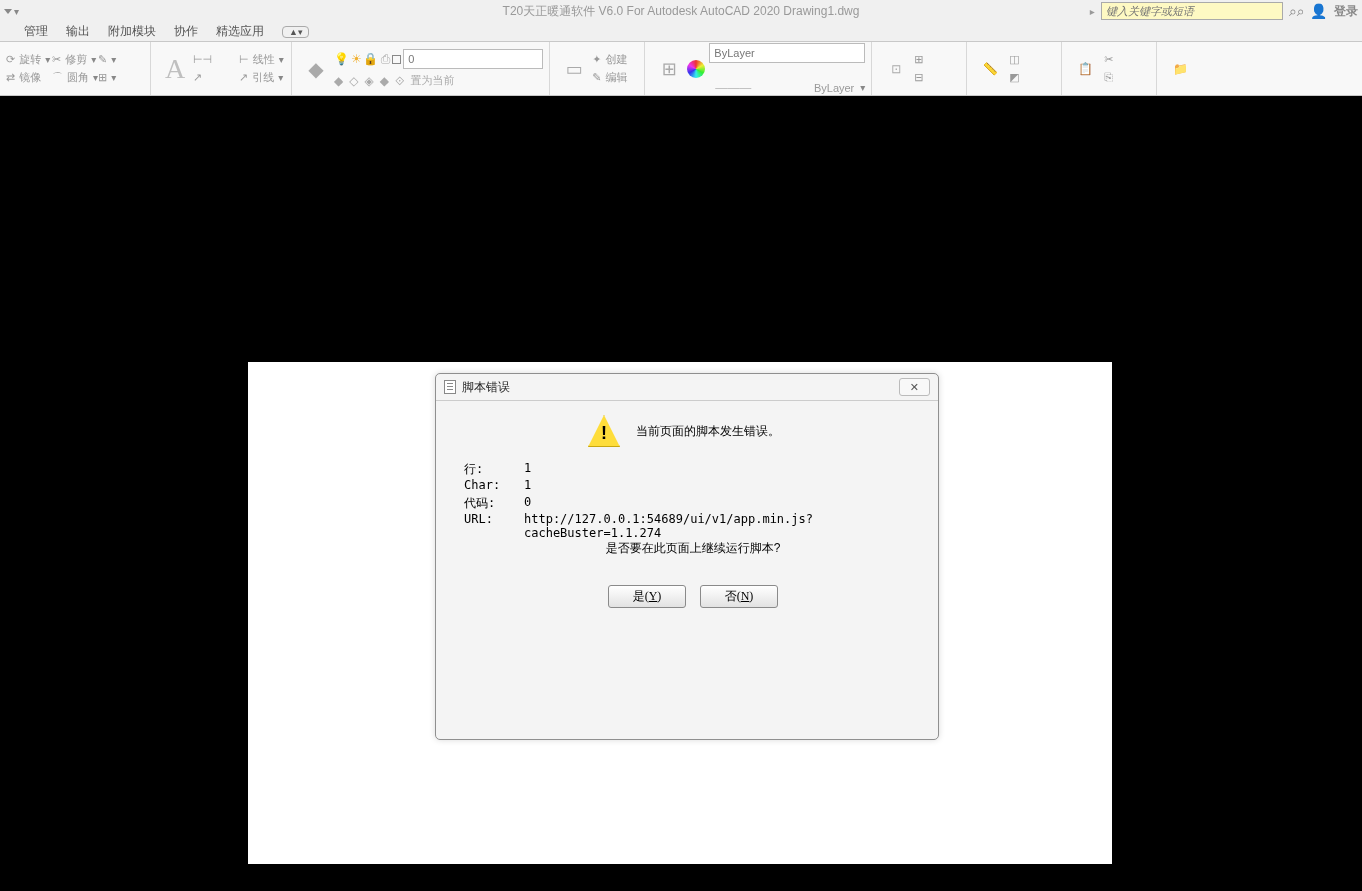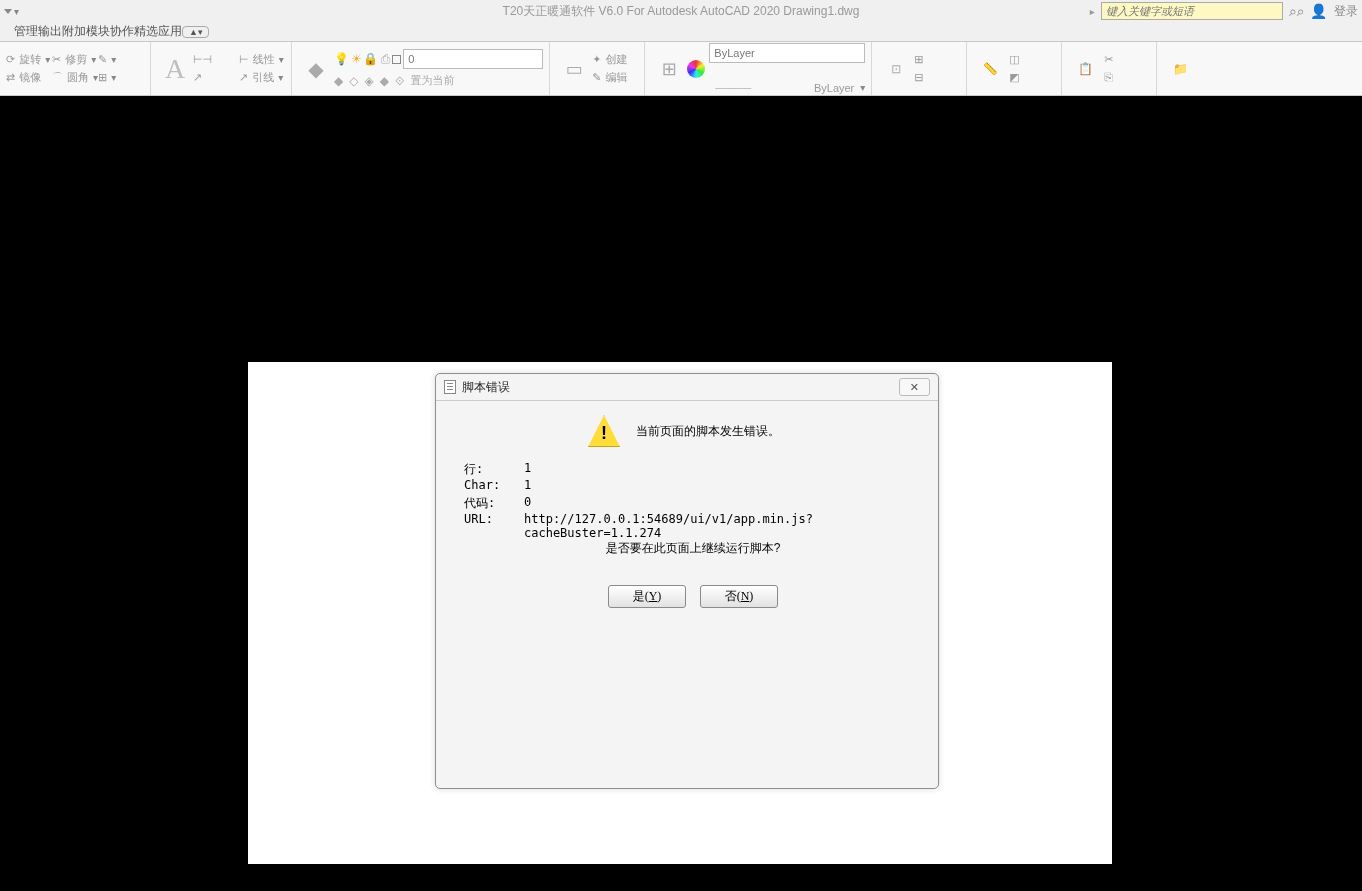--- a/index.html
+++ b/index.html
@@ -41,28 +41,28 @@
 .search-box {
   width: 182px;
   height: 18px;
   border: 1px solid #aaa;
   font-size: 11px;
   padding: 0 4px;
   font-style: italic;
   color: #888;
   background: #fef9c3;
 }
-.login-txt { color: #888; font-size: 12px; }
+.login-txt { color: #888; font-size: 12px; font-weight: bold; }
 .menubar {
   height: 20px;
   background: #f0f0f0;
   display: flex;
   align-items: center;
-  gap: 0;
-  padding: 0 14px;
+  gap: 18px;
+  padding: 0 24px;
   font-size: 12px;
   color: #555;
   border-bottom: 1px solid #c8c8c8;
 }
 .menubar span { cursor: default; }
 .ribbon {
   height: 54px;
   background: #f8f8f8;
   border-bottom: 1px solid #c8c8c8;
   display: flex;
@@ -125,21 +125,21 @@
   top: 266px;
   width: 864px;
   height: 502px;
   background: #fff;
 }
 .dialog {
   position: absolute;
   left: 435px;
   top: 373px;
   width: 504px;
-  height: 416px;
+  height: 367px;
   background: #f4f4f4;
   border: 1px solid #8f8f8f;
   border-radius: 5px;
   box-shadow: 0 0 6px rgba(0,0,0,0.15);
   display: flex;
   flex-direction: column;
 }
 .dlg-title {
   height: 27px;
   display: flex;

